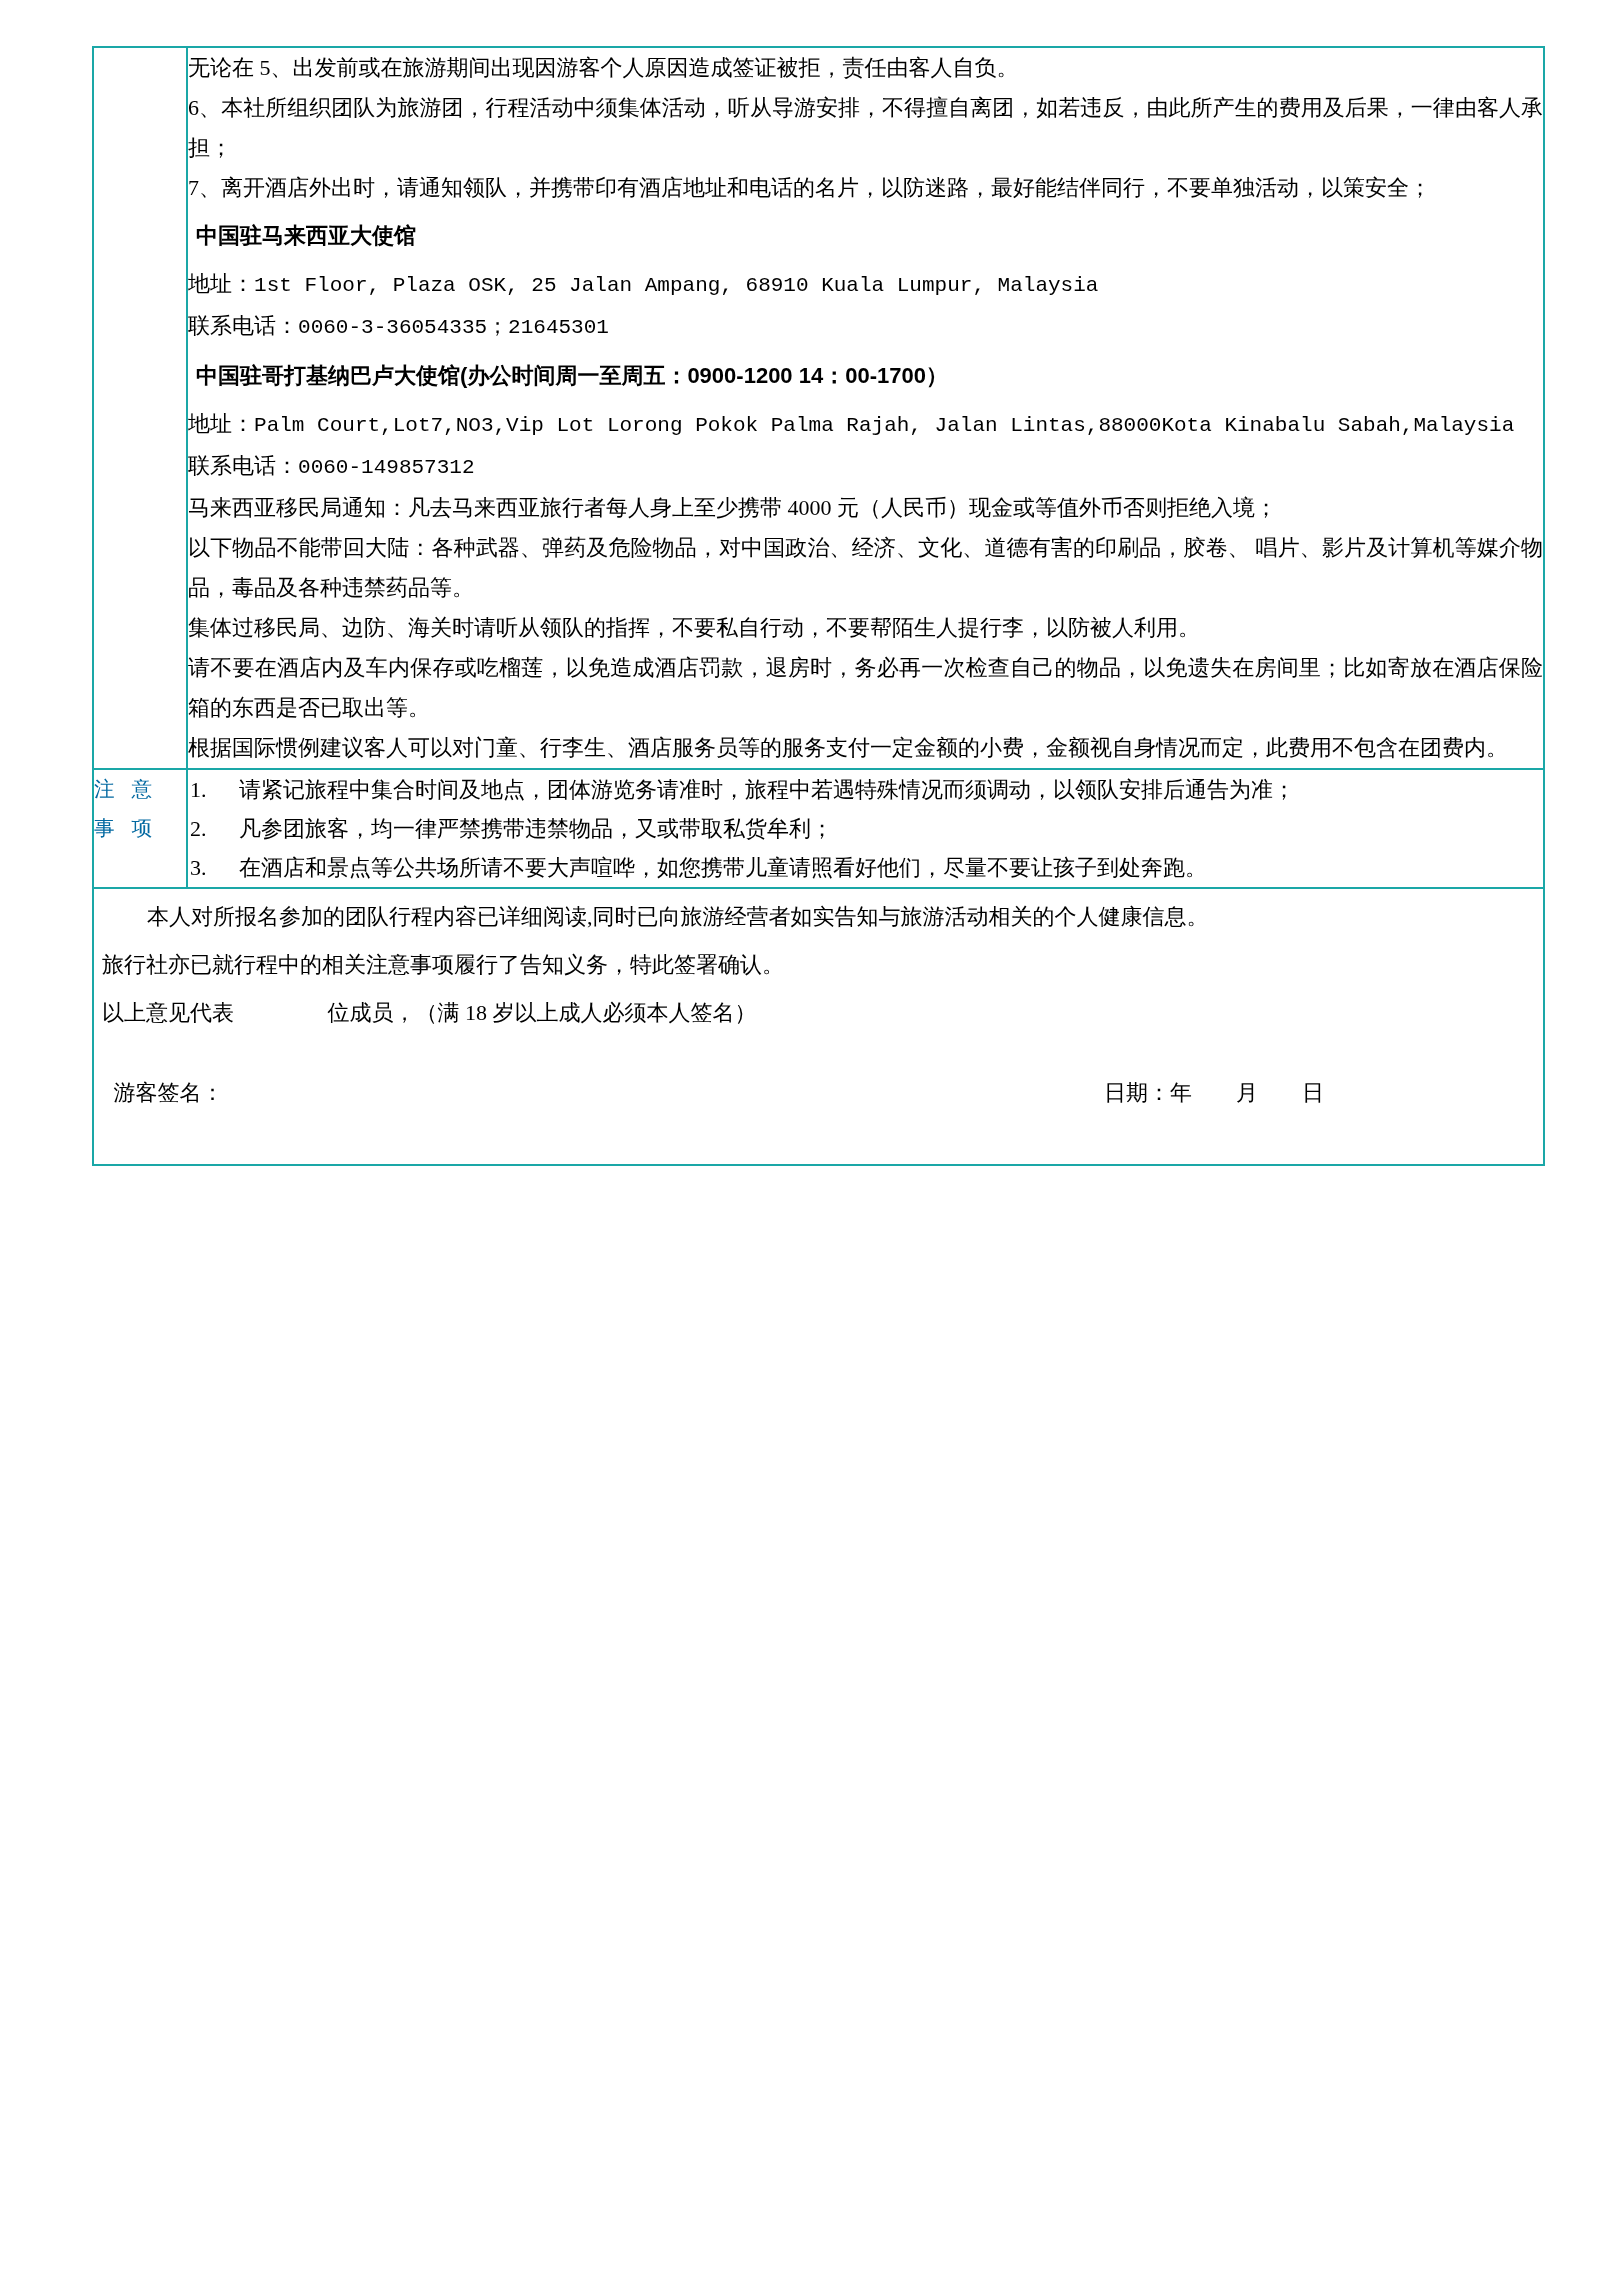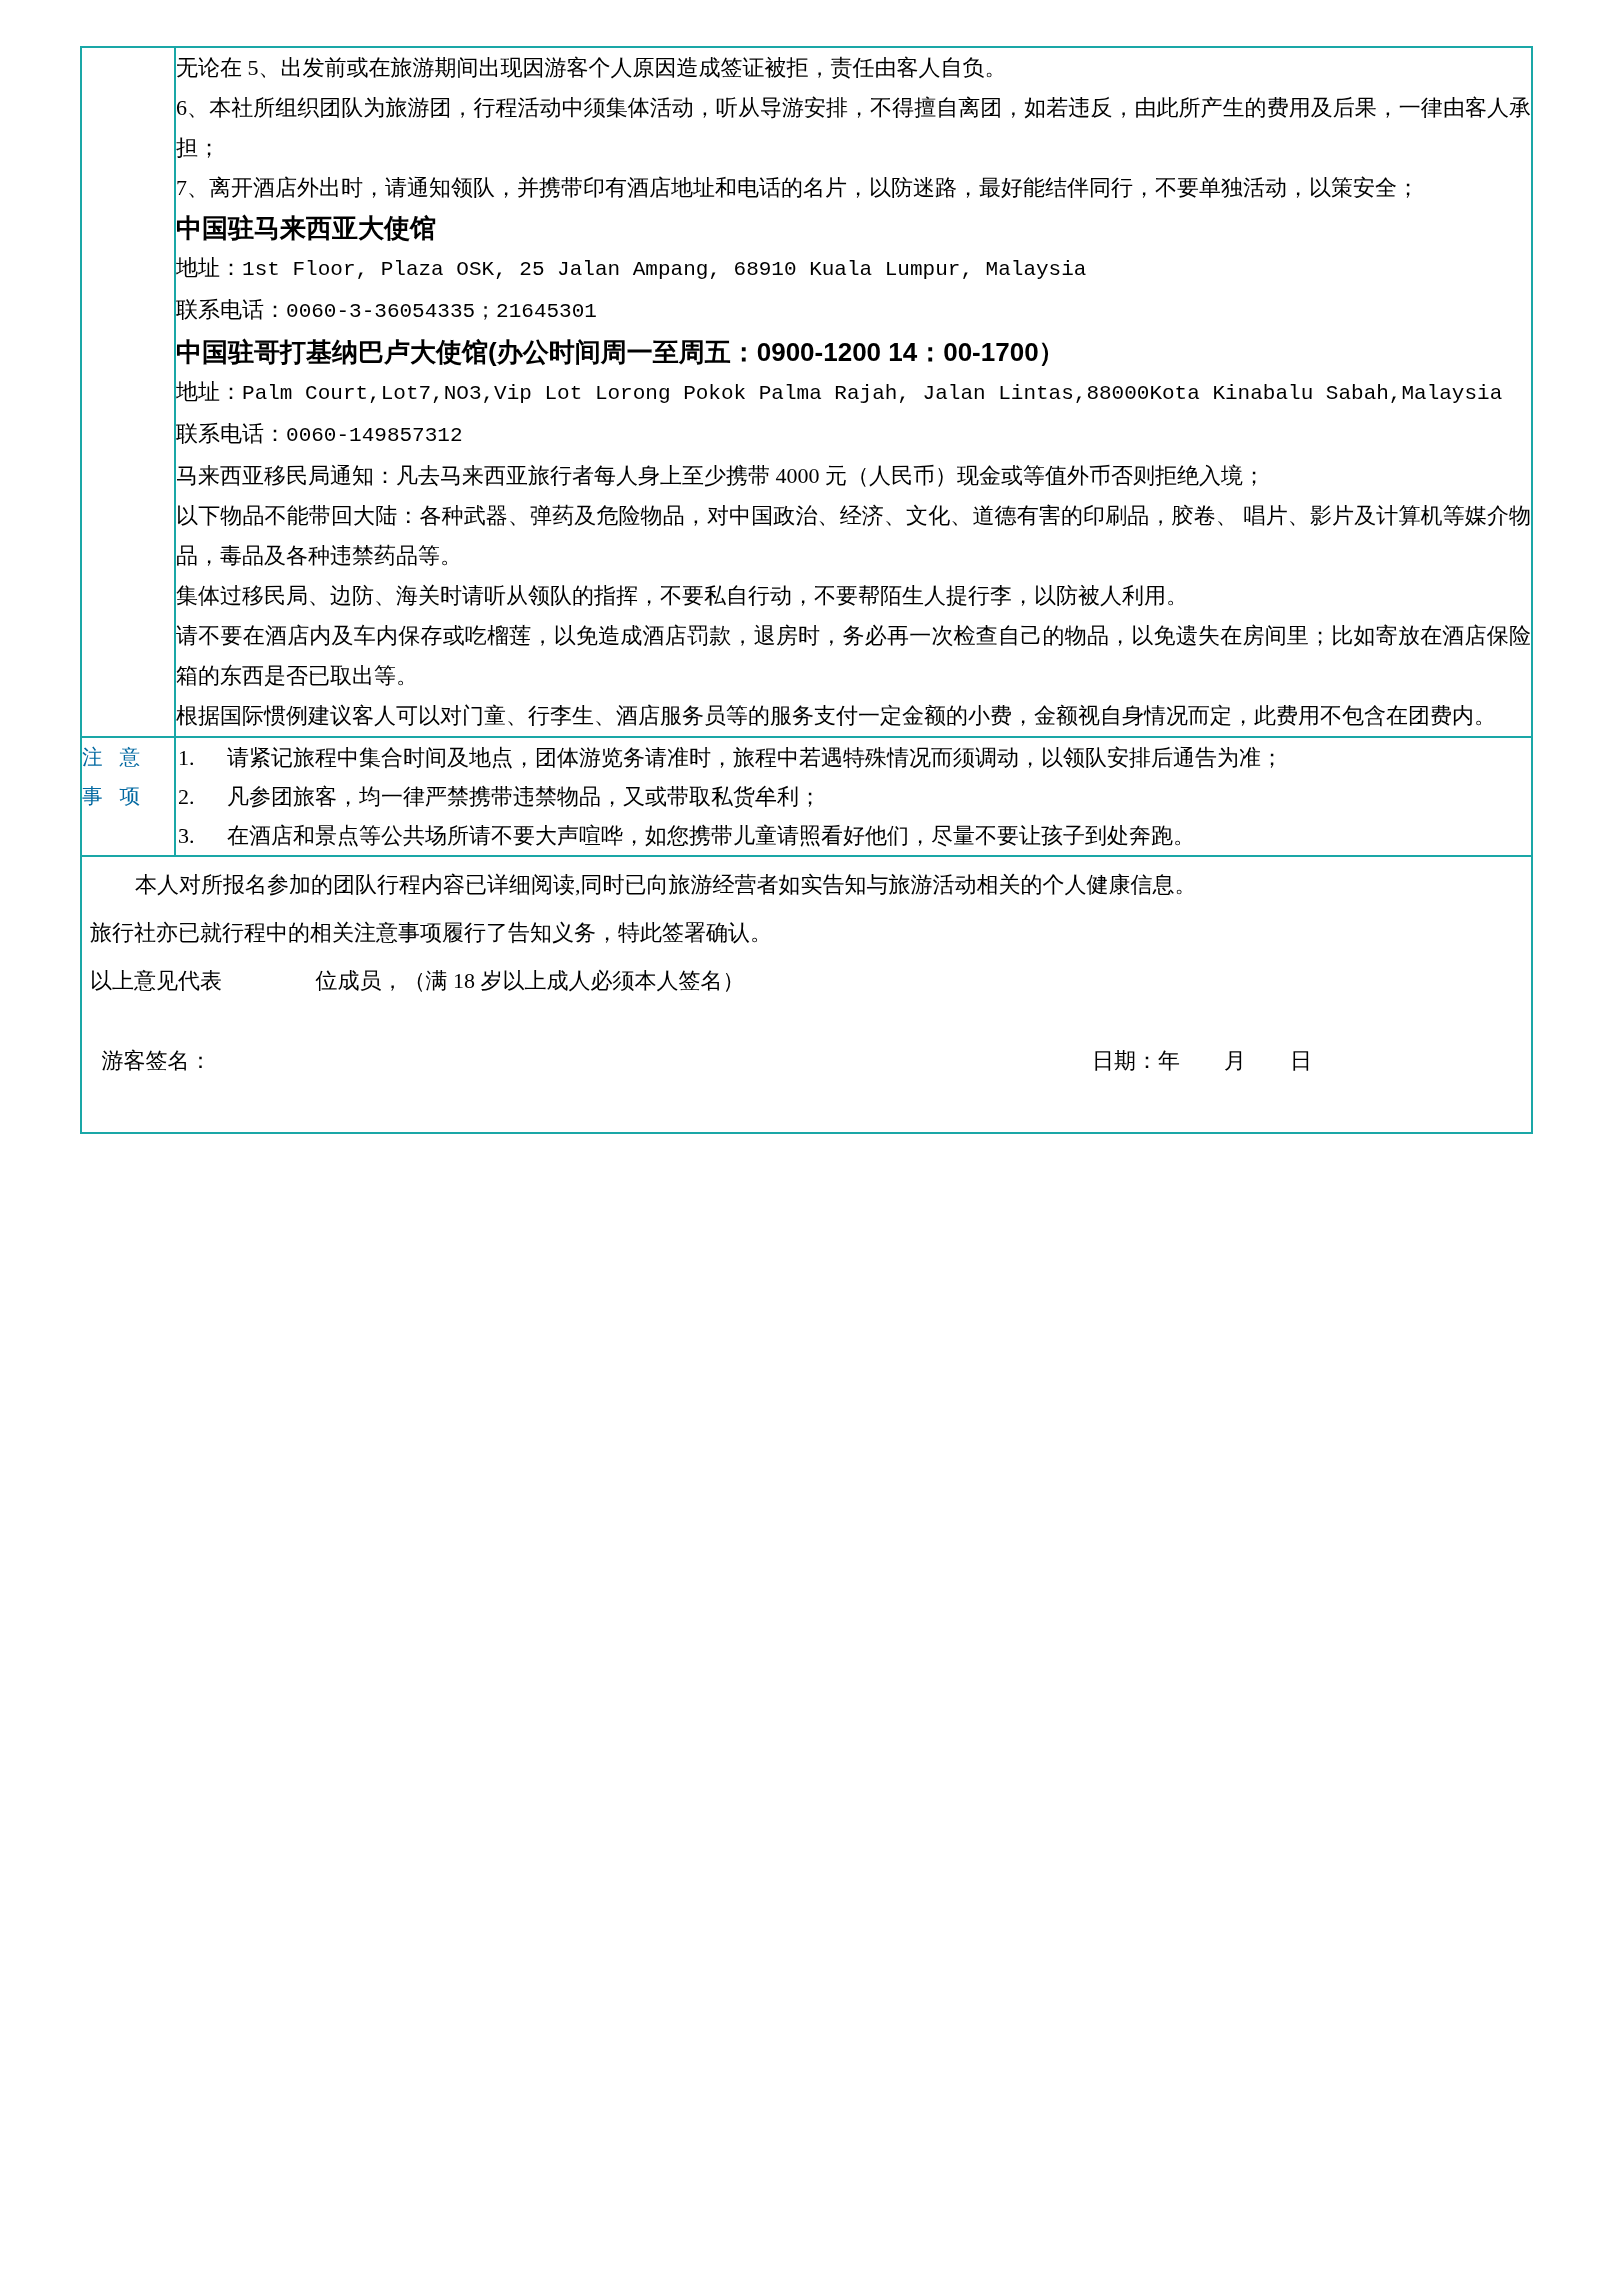--- a/index.html
+++ b/index.html
@@ -20,21 +20,21 @@
     position: absolute;
     left: 0;
     top: 0;
     width: 1621px;
     height: 2293px;
     background: #ffffff;
   }
 
   .doc-table {
     position: absolute;
-    left: 80px;
+    left: 92px;
     top: 46px;
     width: 1453px;
     border-collapse: collapse;
     table-layout: fixed;
     border: 2.9px solid #1aa7a7;
   }
 
   .doc-table td {
     border: 2.9px solid #1aa7a7;
     vertical-align: top;
@@ -64,22 +64,22 @@
   p.cn {
     margin: 0;
     font-size: 22px;
     line-height: 40px;
     text-align: justify;
     text-justify: inter-ideograph;
     font-family: "Liberation Serif", "DejaVu Serif", serif;
   }
 
   p.cn-bold {
-    margin: 0;
-    font-size: 26px;
+    margin: 8px;
+    font-size: 22px;
     line-height: 40px;
     font-weight: bold;
     font-family: "Liberation Sans", "DejaVu Sans", sans-serif;
   }
 
   .mixed {
     font-family: "Liberation Serif", "DejaVu Serif", serif;
   }
   .mixed .mono-inline {
     font-family: "Liberation Mono", "DejaVu Sans Mono", monospace;

